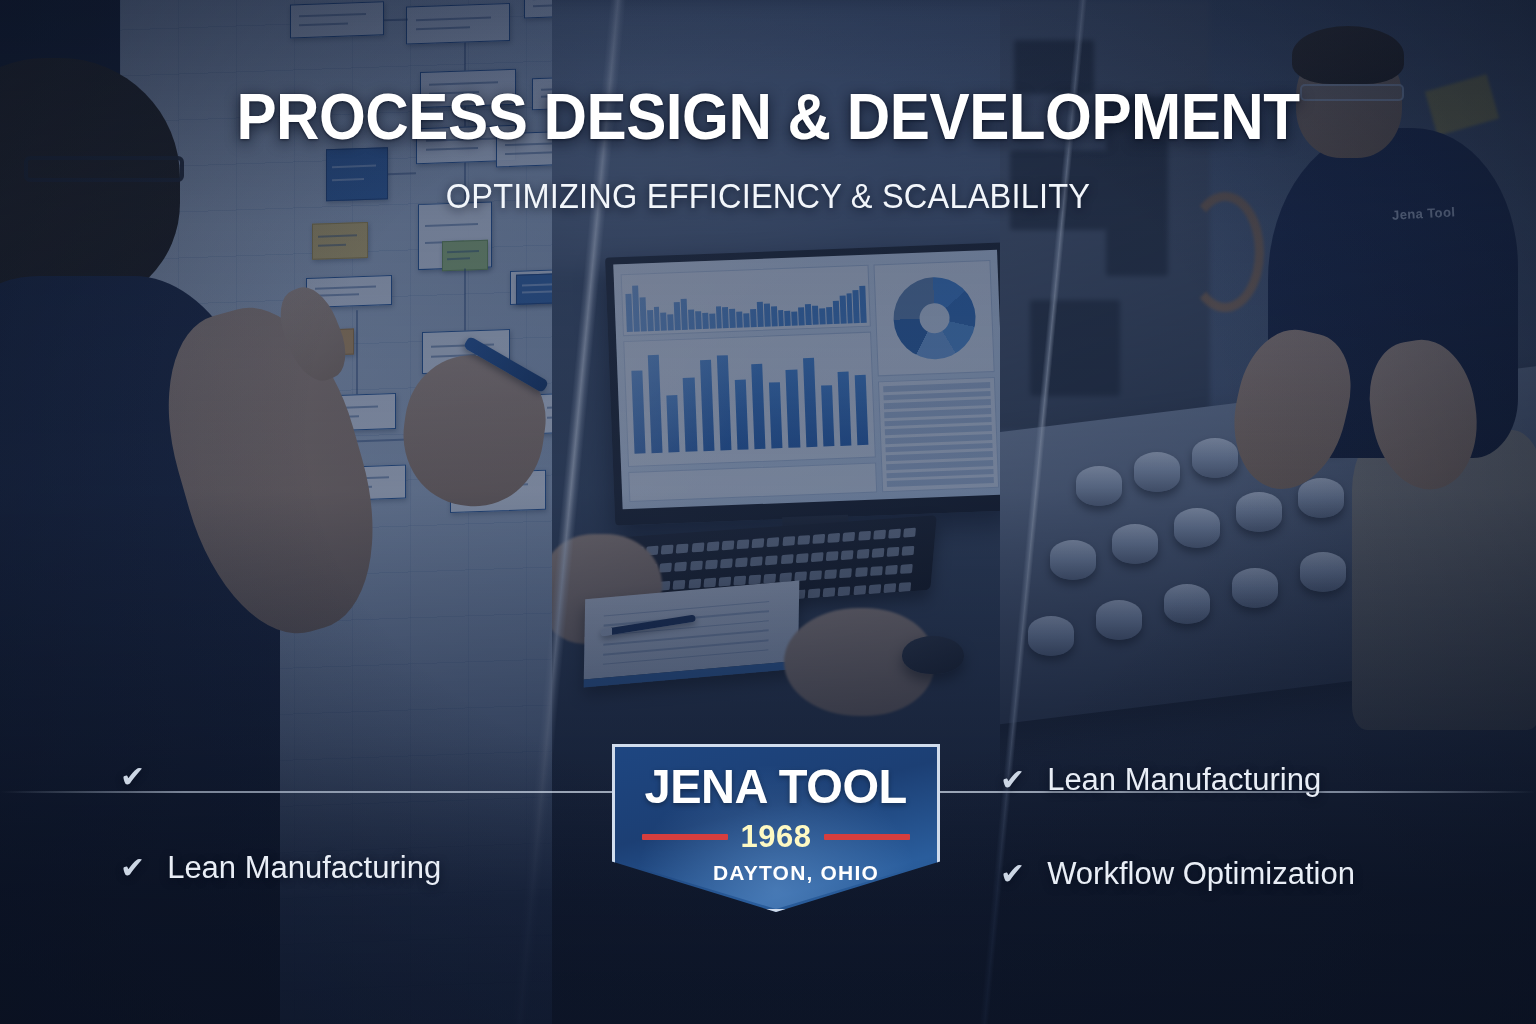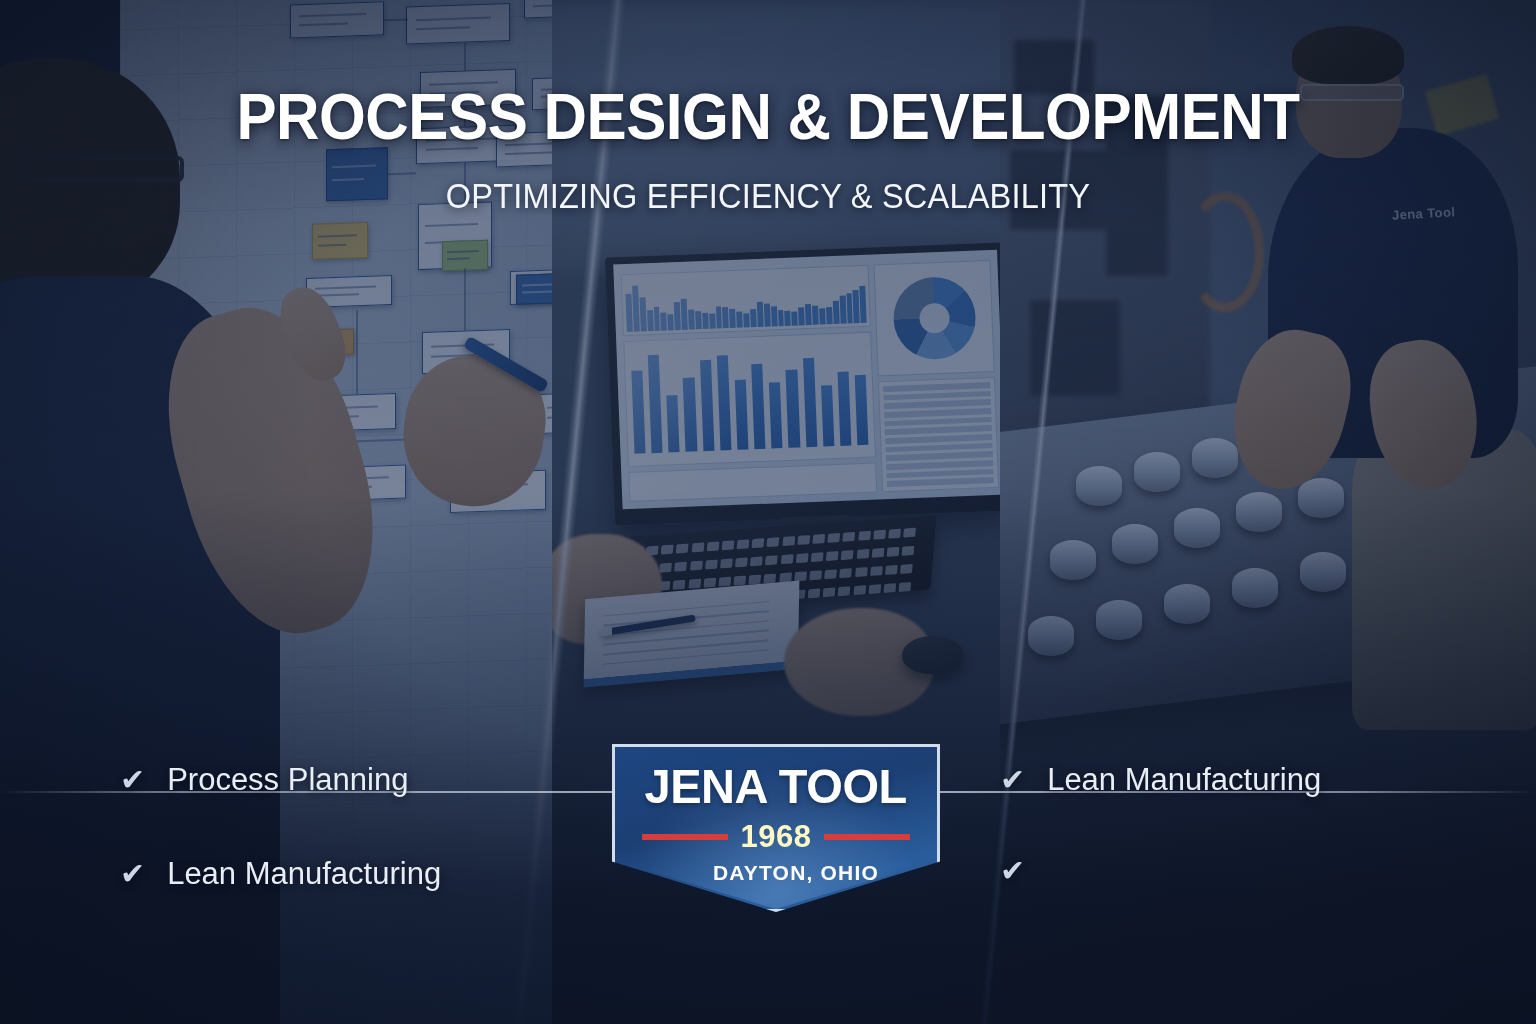--- a/index.html
+++ b/index.html
@@ -616,35 +616,35 @@
   <div class="wash2"></div>
   <div class="vignette"></div>
   <div class="hairline"></div>
 
   <h1 class="headline">PROCESS DESIGN &amp; DEVELOPMENT</h1>
   <h2 class="subhead">OPTIMIZING EFFICIENCY &amp; SCALABILITY</h2>
 
   <div class="features features-left">
     <div class="feature">
       <span class="check">✔</span>
-      <span class="feature-label">Process Planning</span>
     </div>
     <div class="feature">
       <span class="check">✔</span>
       <span class="feature-label">Lean Manufacturing</span>
     </div>
   </div>
 
   <div class="features features-right">
     <div class="feature">
       <span class="check">✔</span>
       <span class="feature-label">Lean Manufacturing</span>
     </div>
     <div class="feature">
       <span class="check">✔</span>
+      <span class="feature-label">Workflow Optimization</span>
     </div>
   </div>
 
   <div class="logo">
     <div class="logo-shape"></div>
     <div class="logo-inner">
       <div class="logo-name">JENA TOOL</div>
       <div class="logo-year-row">
         <span class="logo-dash" style="background: rgb(214, 62, 62);"></span>
         <span class="logo-year">1968</span>

